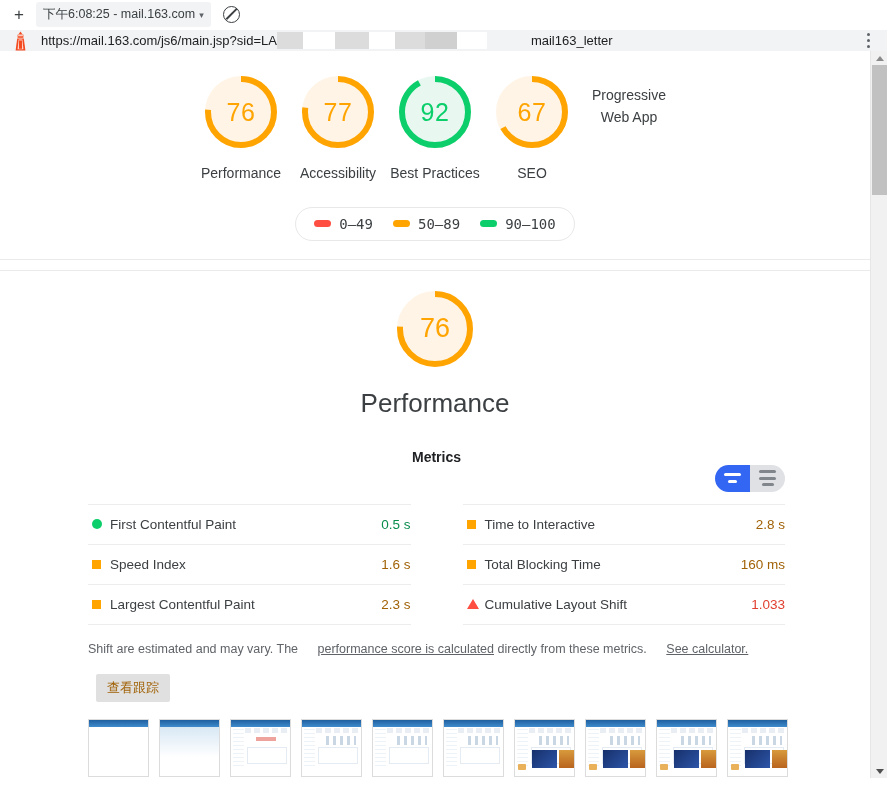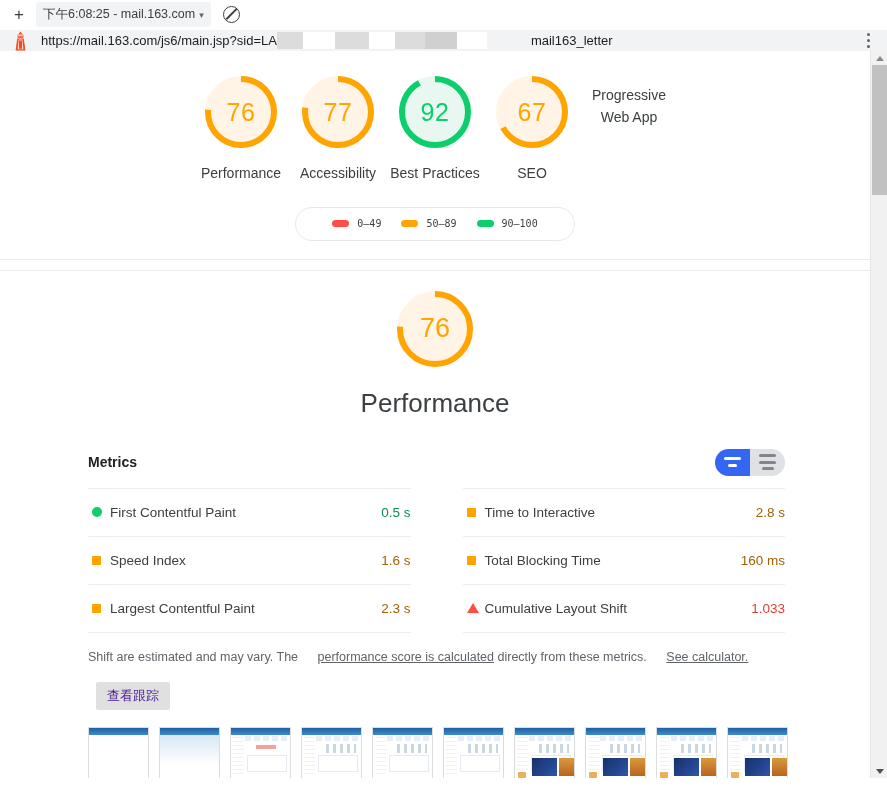--- a/index.html
+++ b/index.html
@@ -140,21 +140,21 @@
     margin: 22px auto 0;
     width: 280px; height: 34px;
     border: 1px solid #e8e8e8;
     border-radius: 17px;
     display: flex; align-items: center; justify-content: center;
     gap: 20px;
     background: #fff;
   }
   .legend-item { display: flex; align-items: center; gap: 8px; }
   .legend-swatch { width: 17px; height: 7px; border-radius: 4px; display: block; }
-  .legend-text { font-size: 10px; color: #3c4043; font-family: "DejaVu Sans Mono", monospace; }
+  .legend-text { font-size: 14px; color: #3c4043; font-family: "DejaVu Sans Mono", monospace; }
 
   
   .perf-block {
     padding: 28px 0 0;
     display: flex; flex-direction: column; align-items: center;
   }
   .perf-gauge-wrap { position: relative; width: 82px; height: 82px; }
   .perf-gauge-wrap svg { display: block; transform: rotate(-90deg); }
   .perf-val {
     position: absolute; inset: 0;
@@ -164,20 +164,21 @@
   .perf-title {
     margin-top: 18px;
     font-size: 26px; color: #3c4043; font-weight: 400;
   }
 
   
   .metrics-head {
     margin: 30px 0 0 88px;
     display: flex; align-items: center;
     width: 697px;
+    flex-direction: column;
   }
   .metrics-title { font-size: 14px; font-weight: bold; color: #202124; }
   .toggle-group {
     margin-left: auto;
     display: flex; border-radius: 14px; overflow: hidden;
     height: 27px;
   }
   .toggle-btn {
     width: 35px; height: 27px;
     display: flex; flex-direction: column; align-items: center; justify-content: center;
@@ -191,21 +192,21 @@
 
   .metrics-grid {
     margin: 13px 0 0 88px;
     width: 697px;
     display: grid;
     grid-template-columns: 1fr 1fr;
     column-gap: 52px;
   }
   .metric-row {
     display: flex; align-items: center;
-    height: 49px;
+    height: 41px;
     border-bottom: 1px solid #ededed;
     border-top: 1px solid #ededed;
     margin-top: -1px;
     cursor: pointer;
   }
   .m-icon { width: 22px; flex: 0 0 22px; display: flex; align-items: center; justify-content: flex-start; padding-left: 4px; }
   .dot-pass { width: 10px; height: 10px; border-radius: 50%; background: #0cce6b; display:block; }
   .sq-avg { width: 9px; height: 9px; background: #ffa400; display:block; }
   .tri-fail {
     width: 0; height: 0;
@@ -226,21 +227,21 @@
     font-size: 12.5px; color: #5f6368;
     line-height: 1.5;
   }
   .disclaimer a { color: #5f6368; text-decoration: underline; cursor: pointer; margin-left: 16px; }
 
   .trace-btn {
     margin: 16px 0 0 96px;
     display: inline-block;
     background: #e0e0e0;
     border: none;
-    font-size: 13px; color: #4c1d95;
+    font-size: 13px; color: #a16207;
     padding: 5px 11px;
     border-radius: 2px;
     font-family: "Liberation Sans", sans-serif;
     cursor: pointer;
   }
 
   
   .filmstrip {
     margin: 17px 0 0 88px;
     width: 720px;

